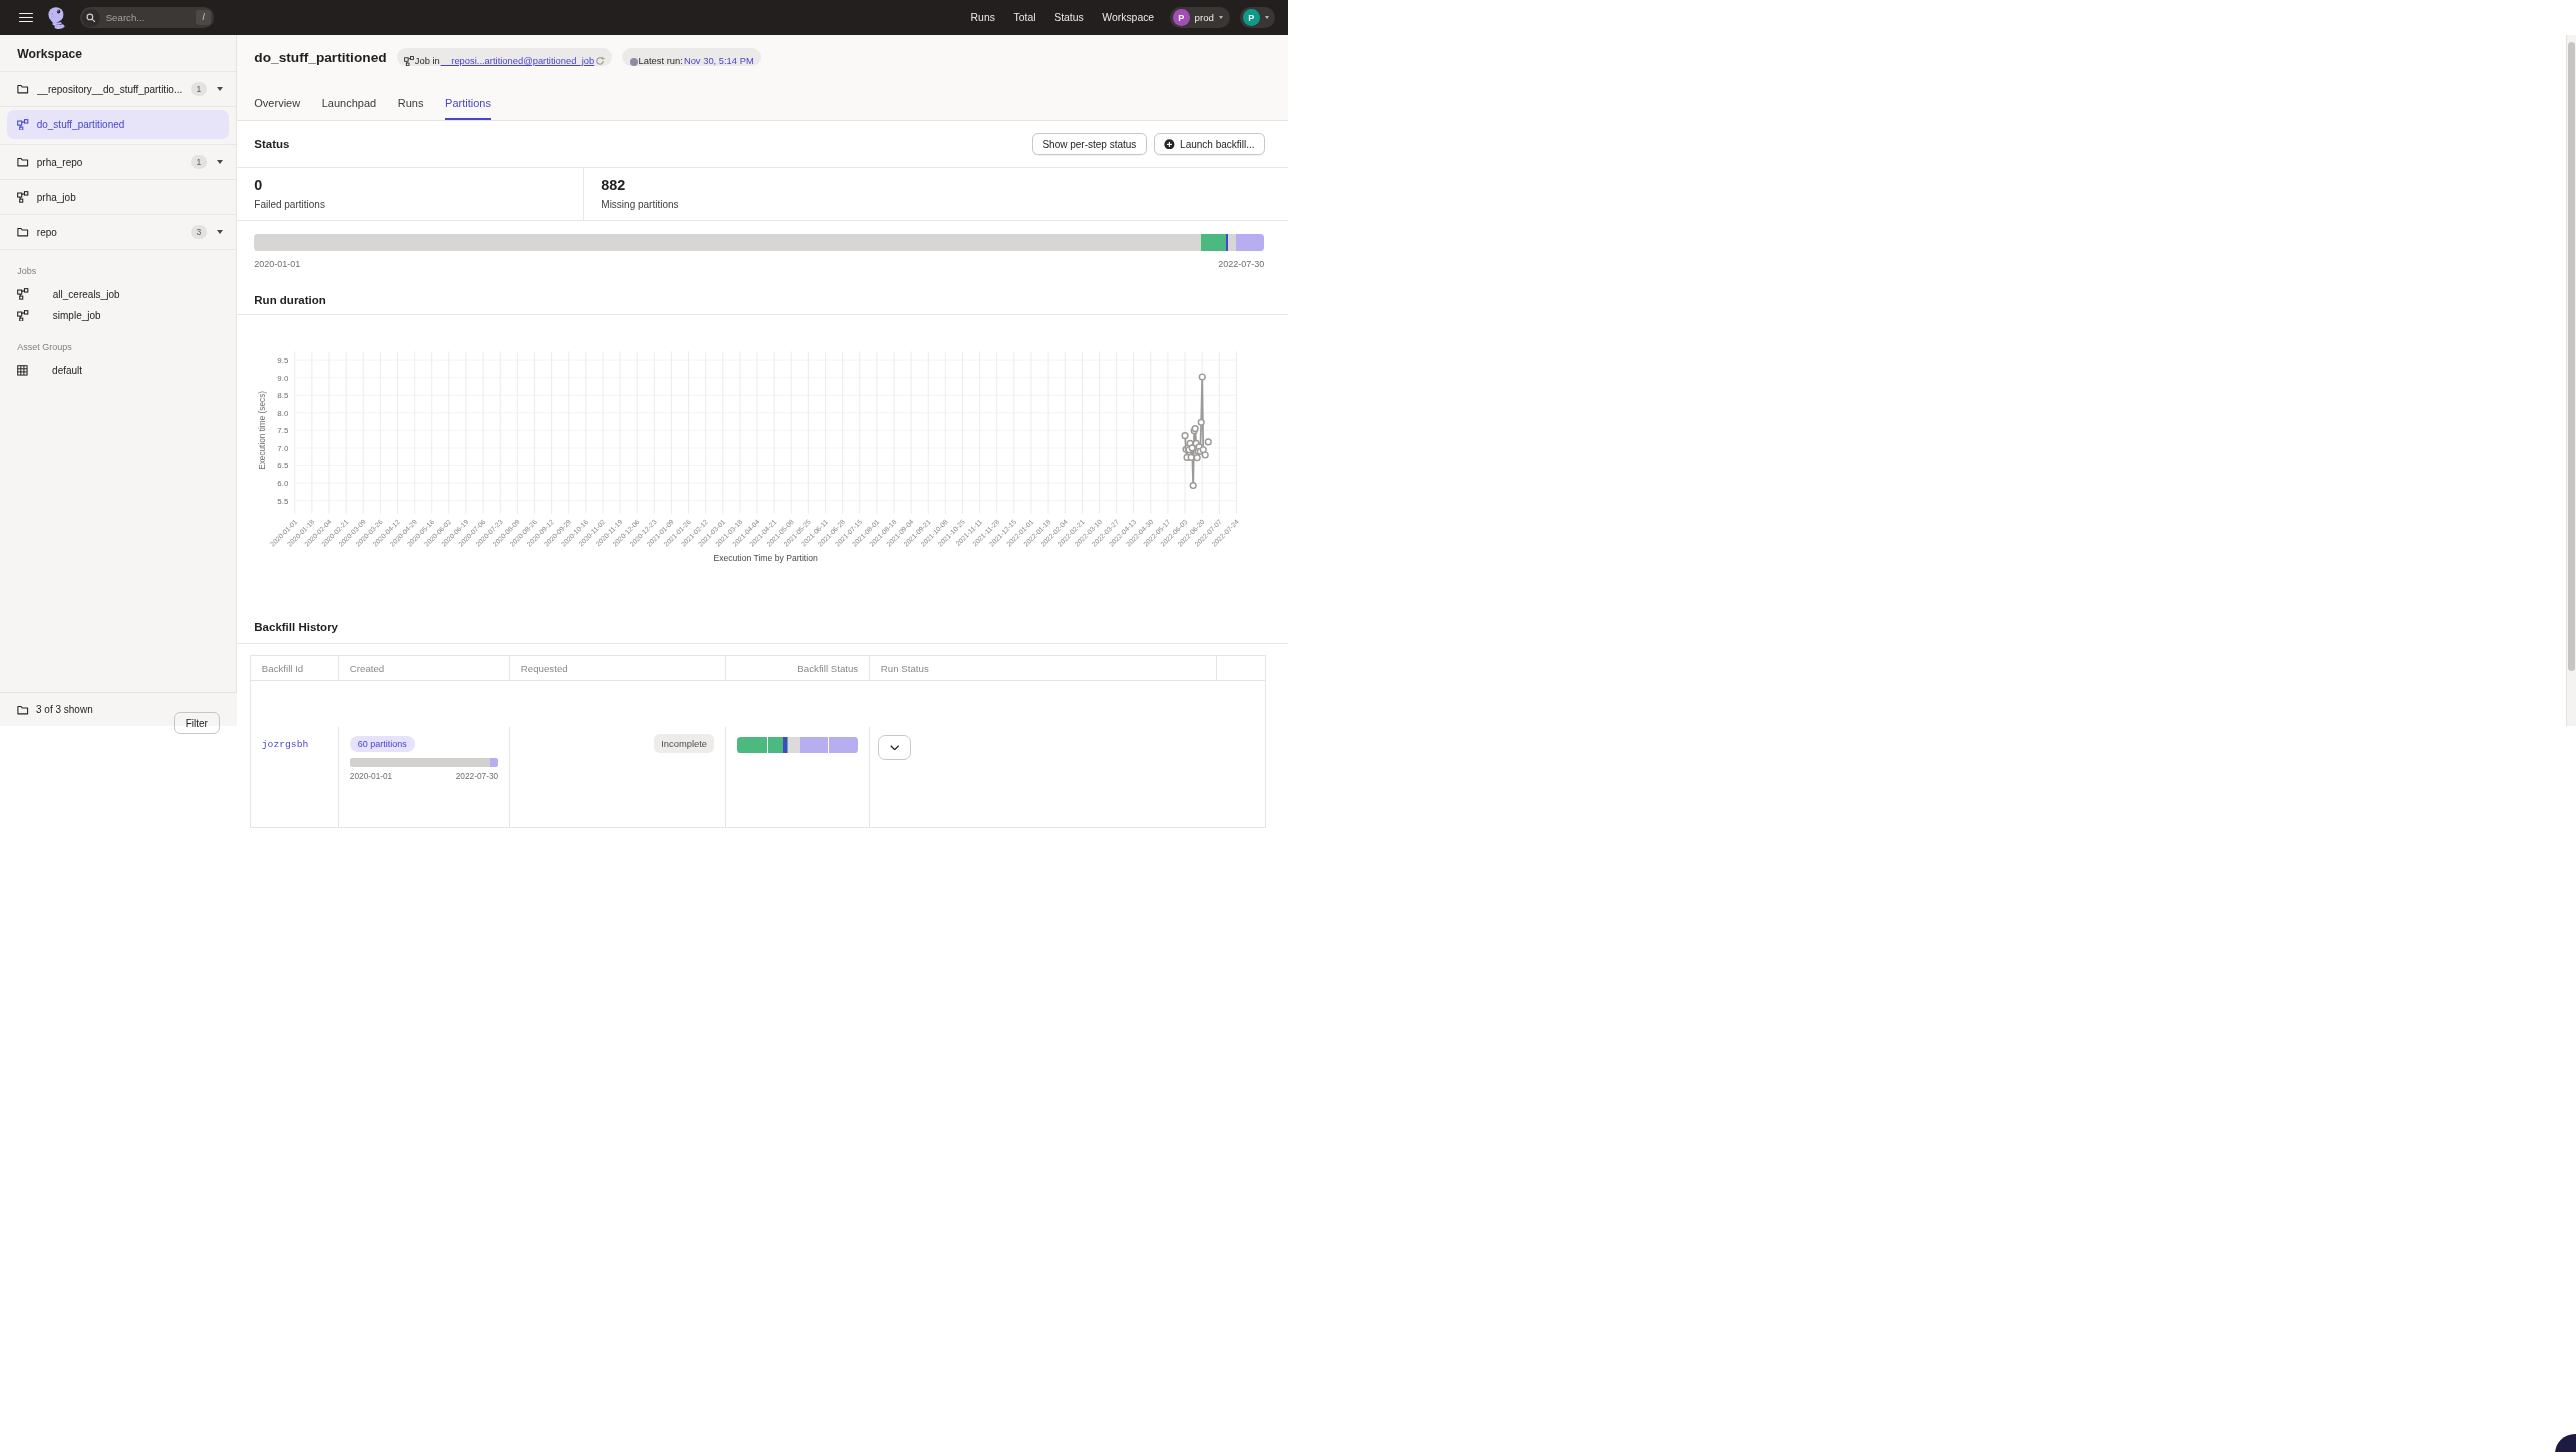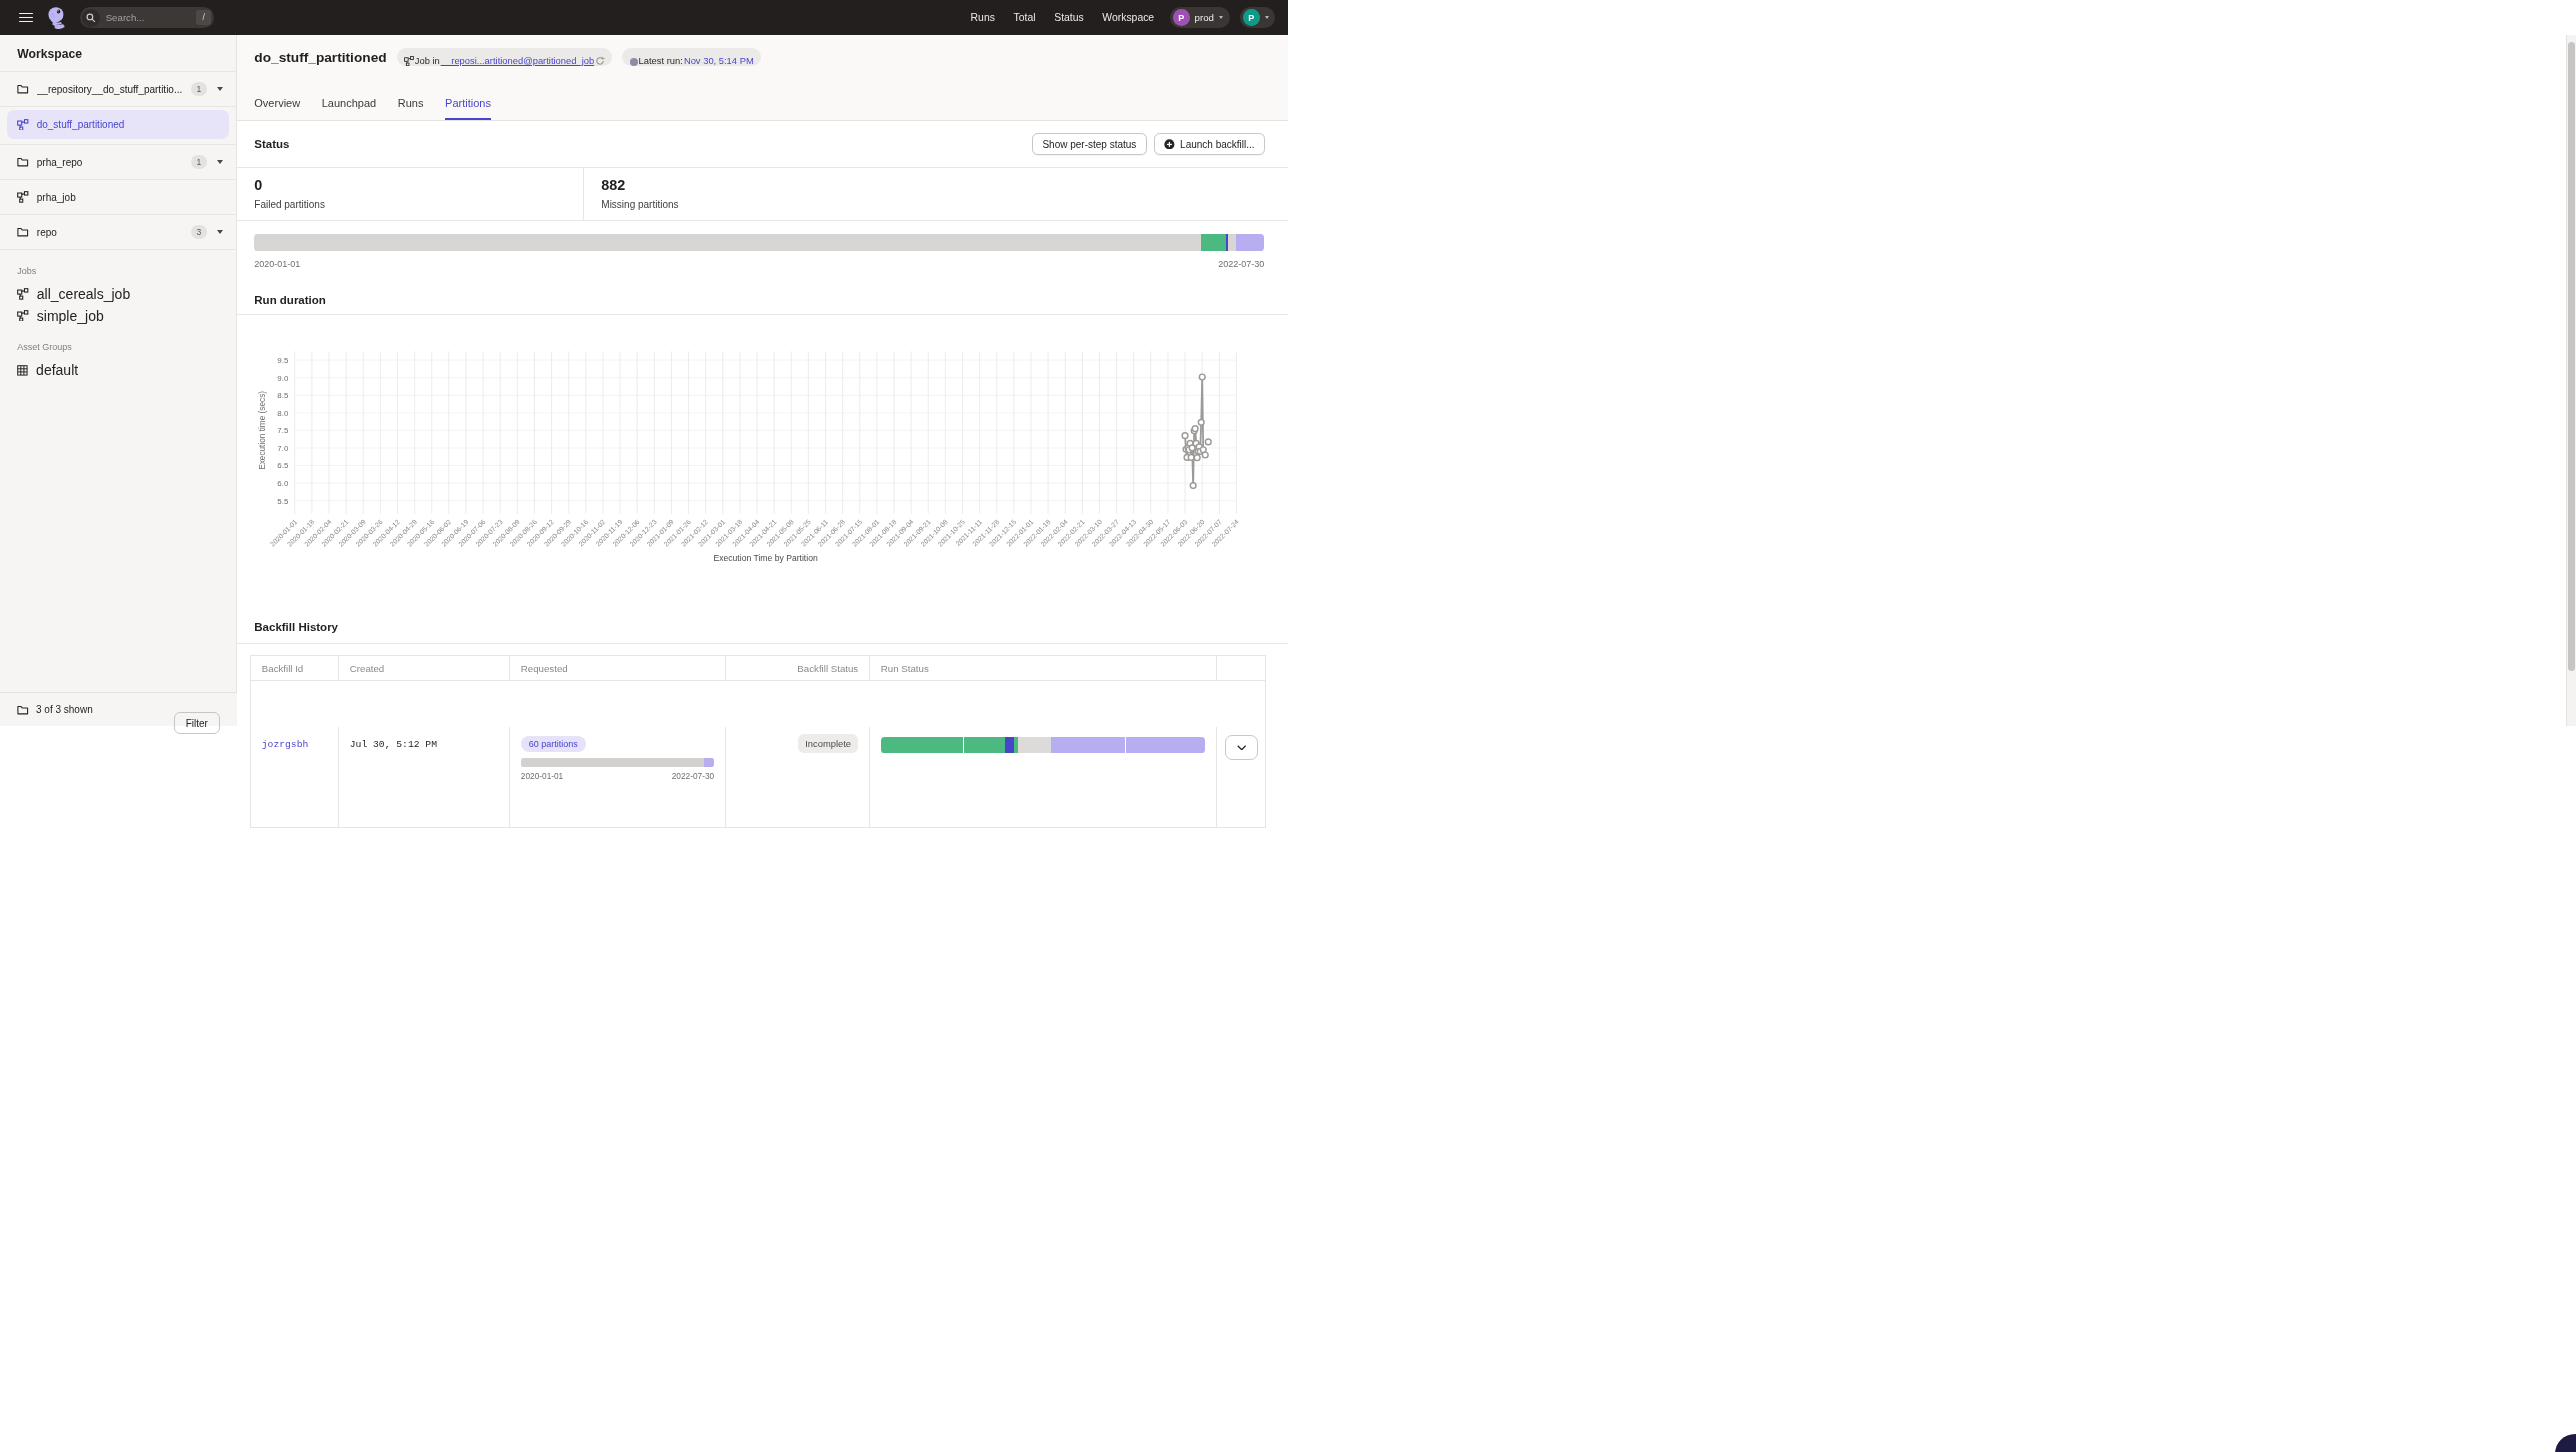--- a/index.html
+++ b/index.html
@@ -48,21 +48,21 @@
     font-size:8.6px; display:flex; align-items:center; justify-content:center; padding:0 4.3px; margin-right:10px; }
   .row-caret { width:0; height:0; border-left:3.6px solid transparent; border-right:3.6px solid transparent;
     border-top:4.3px solid #4a4948; margin-right:2.9px; }
   .repo-row.selected-wrap { padding:0 7.2px; border-bottom:0.7px solid #e7e6e4; display:block; }
   .selected-inner { height:29px; margin-top:2.9px; background:#e7e4fa; border-radius:7.2px; display:flex;
     align-items:center; padding:0 10px; cursor:pointer; }
   .selected-inner .name { font-size:10px; color:#4845ce; margin-left:8px; }
   .side-section { padding:16px 0 0 17.3px; }
   .side-heading { font-size:9px; color:#81807e; margin-bottom:7.2px; }
   .side-item { display:flex; align-items:center; height:21.6px; cursor:pointer; }
-  .side-item .name { font-size:14px; color:#232323; margin-left:8px; }
+  .side-item .name { font-size:10px; color:#232323; margin-left:24px; }
   .side-footer { position:absolute; left:0; bottom:0; width:237px; height:34px; border-top:0.7px solid #e3e2e0;
     display:flex; align-items:center; padding:0 17.3px; background:#f6f5f3; }
   .side-footer .shown { font-size:10px; color:#232323; margin-left:7.2px; flex:1; }
   .filter-btn { border:0.7px solid #c7c6c4; border-radius:6px; background:transparent; font-size:10px;
     color:#232323; padding:4.3px 10.8px; cursor:pointer; font-family:inherit;margin-top:27px; }
 
   
   .main { position:absolute; left:237px; top:35px; width:1051px; height:691px; background:#fff; }
   .band1 { position:absolute; left:0; top:0; width:100%; height:86px; background:#faf9f7;
     border-bottom:0.7px solid #e5e4e2; }
@@ -533,23 +533,20 @@
       <div class="th" id="th-1">Created</div>
       <div class="th" id="th-2">Requested</div>
       <div class="th right" id="th-3">Backfill Status</div>
       <div class="th" id="th-4">Run Status</div>
       <div class="th"></div>
 
       <div class="td">
         <span class="id-link mono">jozrgsbh</span>
       </div>
       <div class="td">
-        <span class="created-txt mono">Jul 30, 5:12 PM</span>
-      </div>
-      <div class="td">
         <span class="req-pill">60 partitions</span>
         <div class="mini-bar" id="mini-bar">
             <div class="seg" style="width: 94.5%; background: rgb(210, 209, 207);"></div>
             <div class="seg" style="width: 5.5%; background: rgb(182, 174, 241);"></div>
           </div>
         <div class="mini-dates">
           <span>2020-01-01</span>
           <span>2022-07-30</span>
         </div>
       </div>

